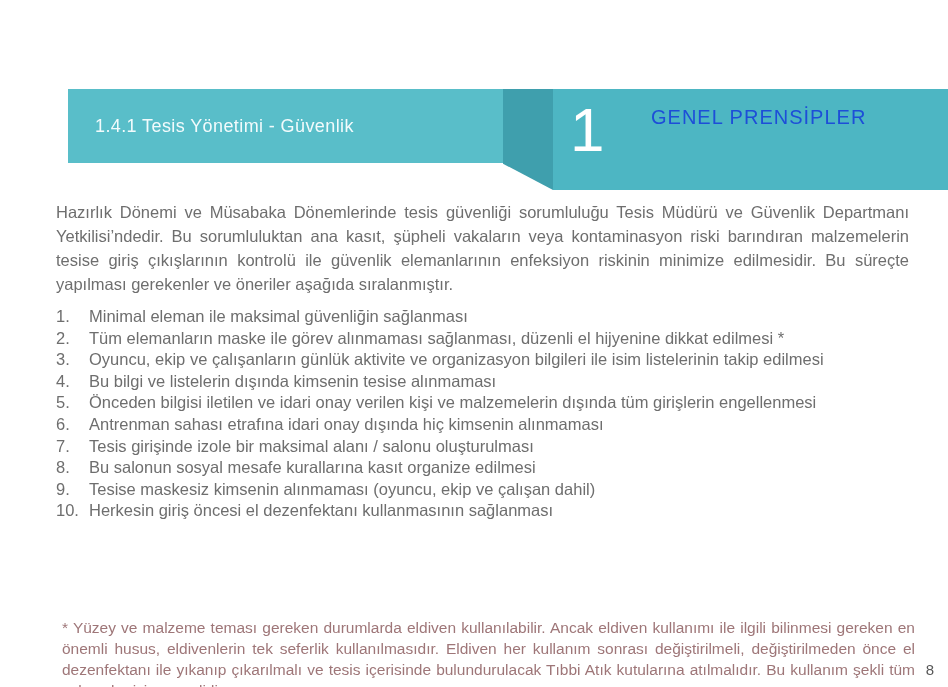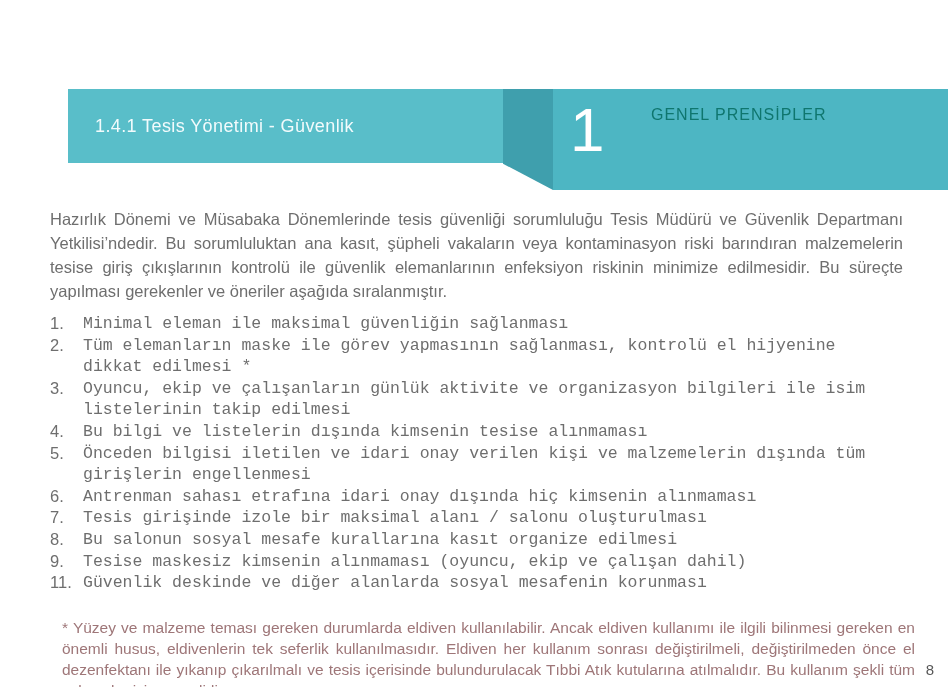--- a/index.html
+++ b/index.html
@@ -59,34 +59,33 @@
     left: 570px;
     top: 99px;
     font-size: 62px;
     line-height: 1;
     color: #ffffff;
   }
   .chapter-title {
     position: absolute;
     left: 651px;
     top: 106px;
-    font-size: 16px;
+    font-size: 20px;
     letter-spacing: 1px;
-    color: #0f766e;
+    color: #1d4ed8;
     white-space: nowrap;
   }
 
   
   .content {
     position: absolute;
-    left: 50px;
+    left: 56px;
     top: 200px;
     width: 853px;
     color: #6e6e6e;
-    margin-top: 7px;
   }
   .intro {
     font-size: 16.5px;
     line-height: 24px;
     text-align: justify;
   }
   .principles {
     margin-top: 10px;
   }
   .li-row {
@@ -94,21 +93,20 @@
     font-size: 16.5px;
     line-height: 21.6px;
     color: #6e6e6e;
   }
   .li-num {
     flex: none;
     width: 33px;
   }
   .li-txt {
     flex: 1;
-    font-family: Liberation Mono, monospace;
   }
 
   
   .footnote {
     position: absolute;
     left: 62px;
     top: 617px;
     width: 853px;
     font-size: 15.5px;
     line-height: 21px;
@@ -141,21 +139,21 @@
   <div class="content">
     <div class="intro">Hazırlık Dönemi ve Müsabaka Dönemlerinde tesis güvenliği sorumluluğu Tesis Müdürü ve Güvenlik Departmanı Yetkilisi’ndedir. Bu sorumluluktan ana kasıt, şüpheli vakaların veya kontaminasyon riski barındıran malzemelerin tesise giriş çıkışlarının kontrolü ile güvenlik elemanlarının enfeksiyon riskinin minimize edilmesidir. Bu süreçte yapılması gerekenler ve öneriler aşağıda sıralanmıştır.</div>
 
     <div class="principles">
       <div class="li-row">
         <span class="li-num">1.</span>
         <span class="li-txt">Minimal eleman ile maksimal güvenliğin sağlanması</span>
       </div>
       <div class="li-row">
         <span class="li-num">2.</span>
-        <span class="li-txt">Tüm elemanların maske ile görev yapmasının sağlanması, kontrolü el hijyenine dikkat edilmesi *</span>
+        <span class="li-txt">Tüm elemanların maske ile görev alınmaması sağlanması, düzenli el hijyenine dikkat edilmesi *</span>
       </div>
       <div class="li-row">
         <span class="li-num">3.</span>
         <span class="li-txt">Oyuncu, ekip ve çalışanların günlük aktivite ve organizasyon bilgileri ile isim listelerinin takip edilmesi</span>
       </div>
       <div class="li-row">
         <span class="li-num">4.</span>
         <span class="li-txt">Bu bilgi ve listelerin dışında kimsenin tesise alınmaması</span>
       </div>
       <div class="li-row">
@@ -172,22 +170,22 @@
       </div>
       <div class="li-row">
         <span class="li-num">8.</span>
         <span class="li-txt">Bu salonun sosyal mesafe kurallarına kasıt organize edilmesi</span>
       </div>
       <div class="li-row">
         <span class="li-num">9.</span>
         <span class="li-txt">Tesise maskesiz kimsenin alınmaması (oyuncu, ekip ve çalışan dahil)</span>
       </div>
       <div class="li-row">
-        <span class="li-num">11.</span>
-        <span class="li-txt">Güvenlik deskinde ve diğer alanlarda sosyal mesafenin korunması</span>
+        <span class="li-num">10.</span>
+        <span class="li-txt">Herkesin giriş öncesi el dezenfektanı kullanmasının sağlanması</span>
       </div>
     </div>
   </div>
 
   <div class="footnote">* Yüzey ve malzeme teması gereken durumlarda eldiven kullanılabilir. Ancak eldiven kullanımı ile ilgili bilinmesi gereken en önemli husus, eldivenlerin tek seferlik kullanılmasıdır. Eldiven her kullanım sonrası değiştirilmeli, değiştirilmeden önce el dezenfektanı ile yıkanıp çıkarılmalı ve tesis içerisinde bulundurulacak Tıbbi Atık kutularına atılmalıdır. Bu kullanım şekli tüm çalışanlar için geçerlidir.</div>
 
   <div class="page-num">8</div>
 
 </div>
 

